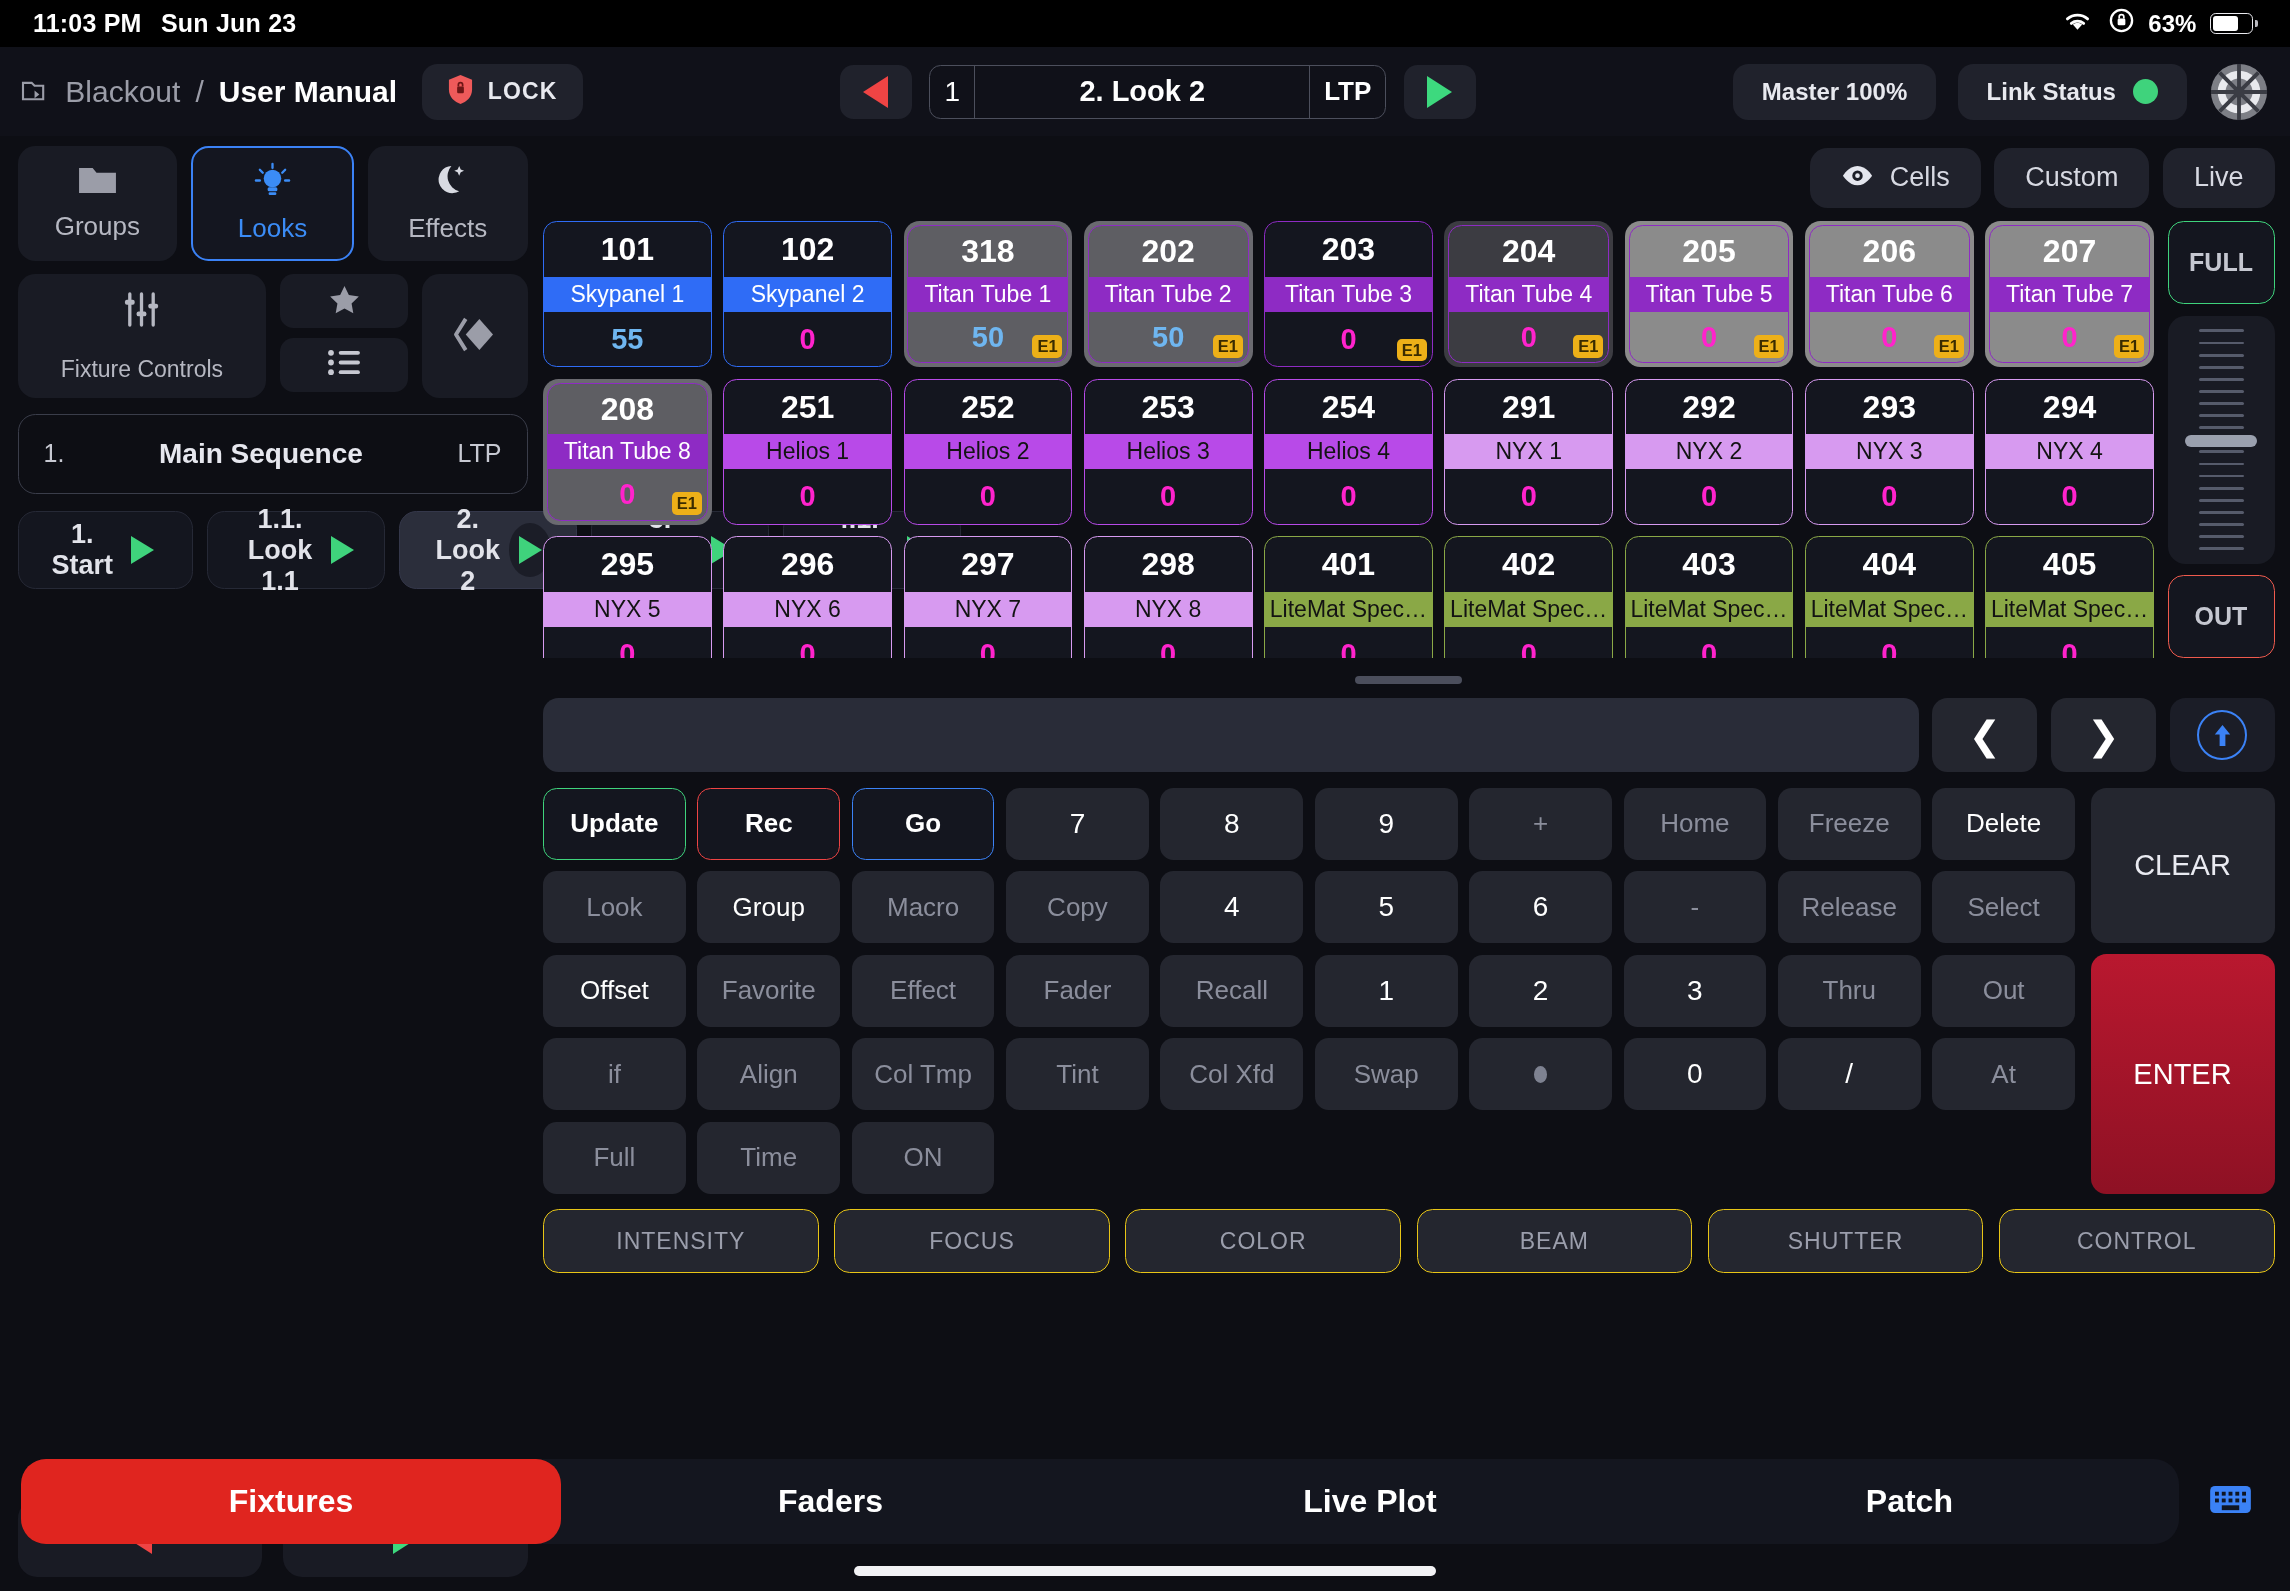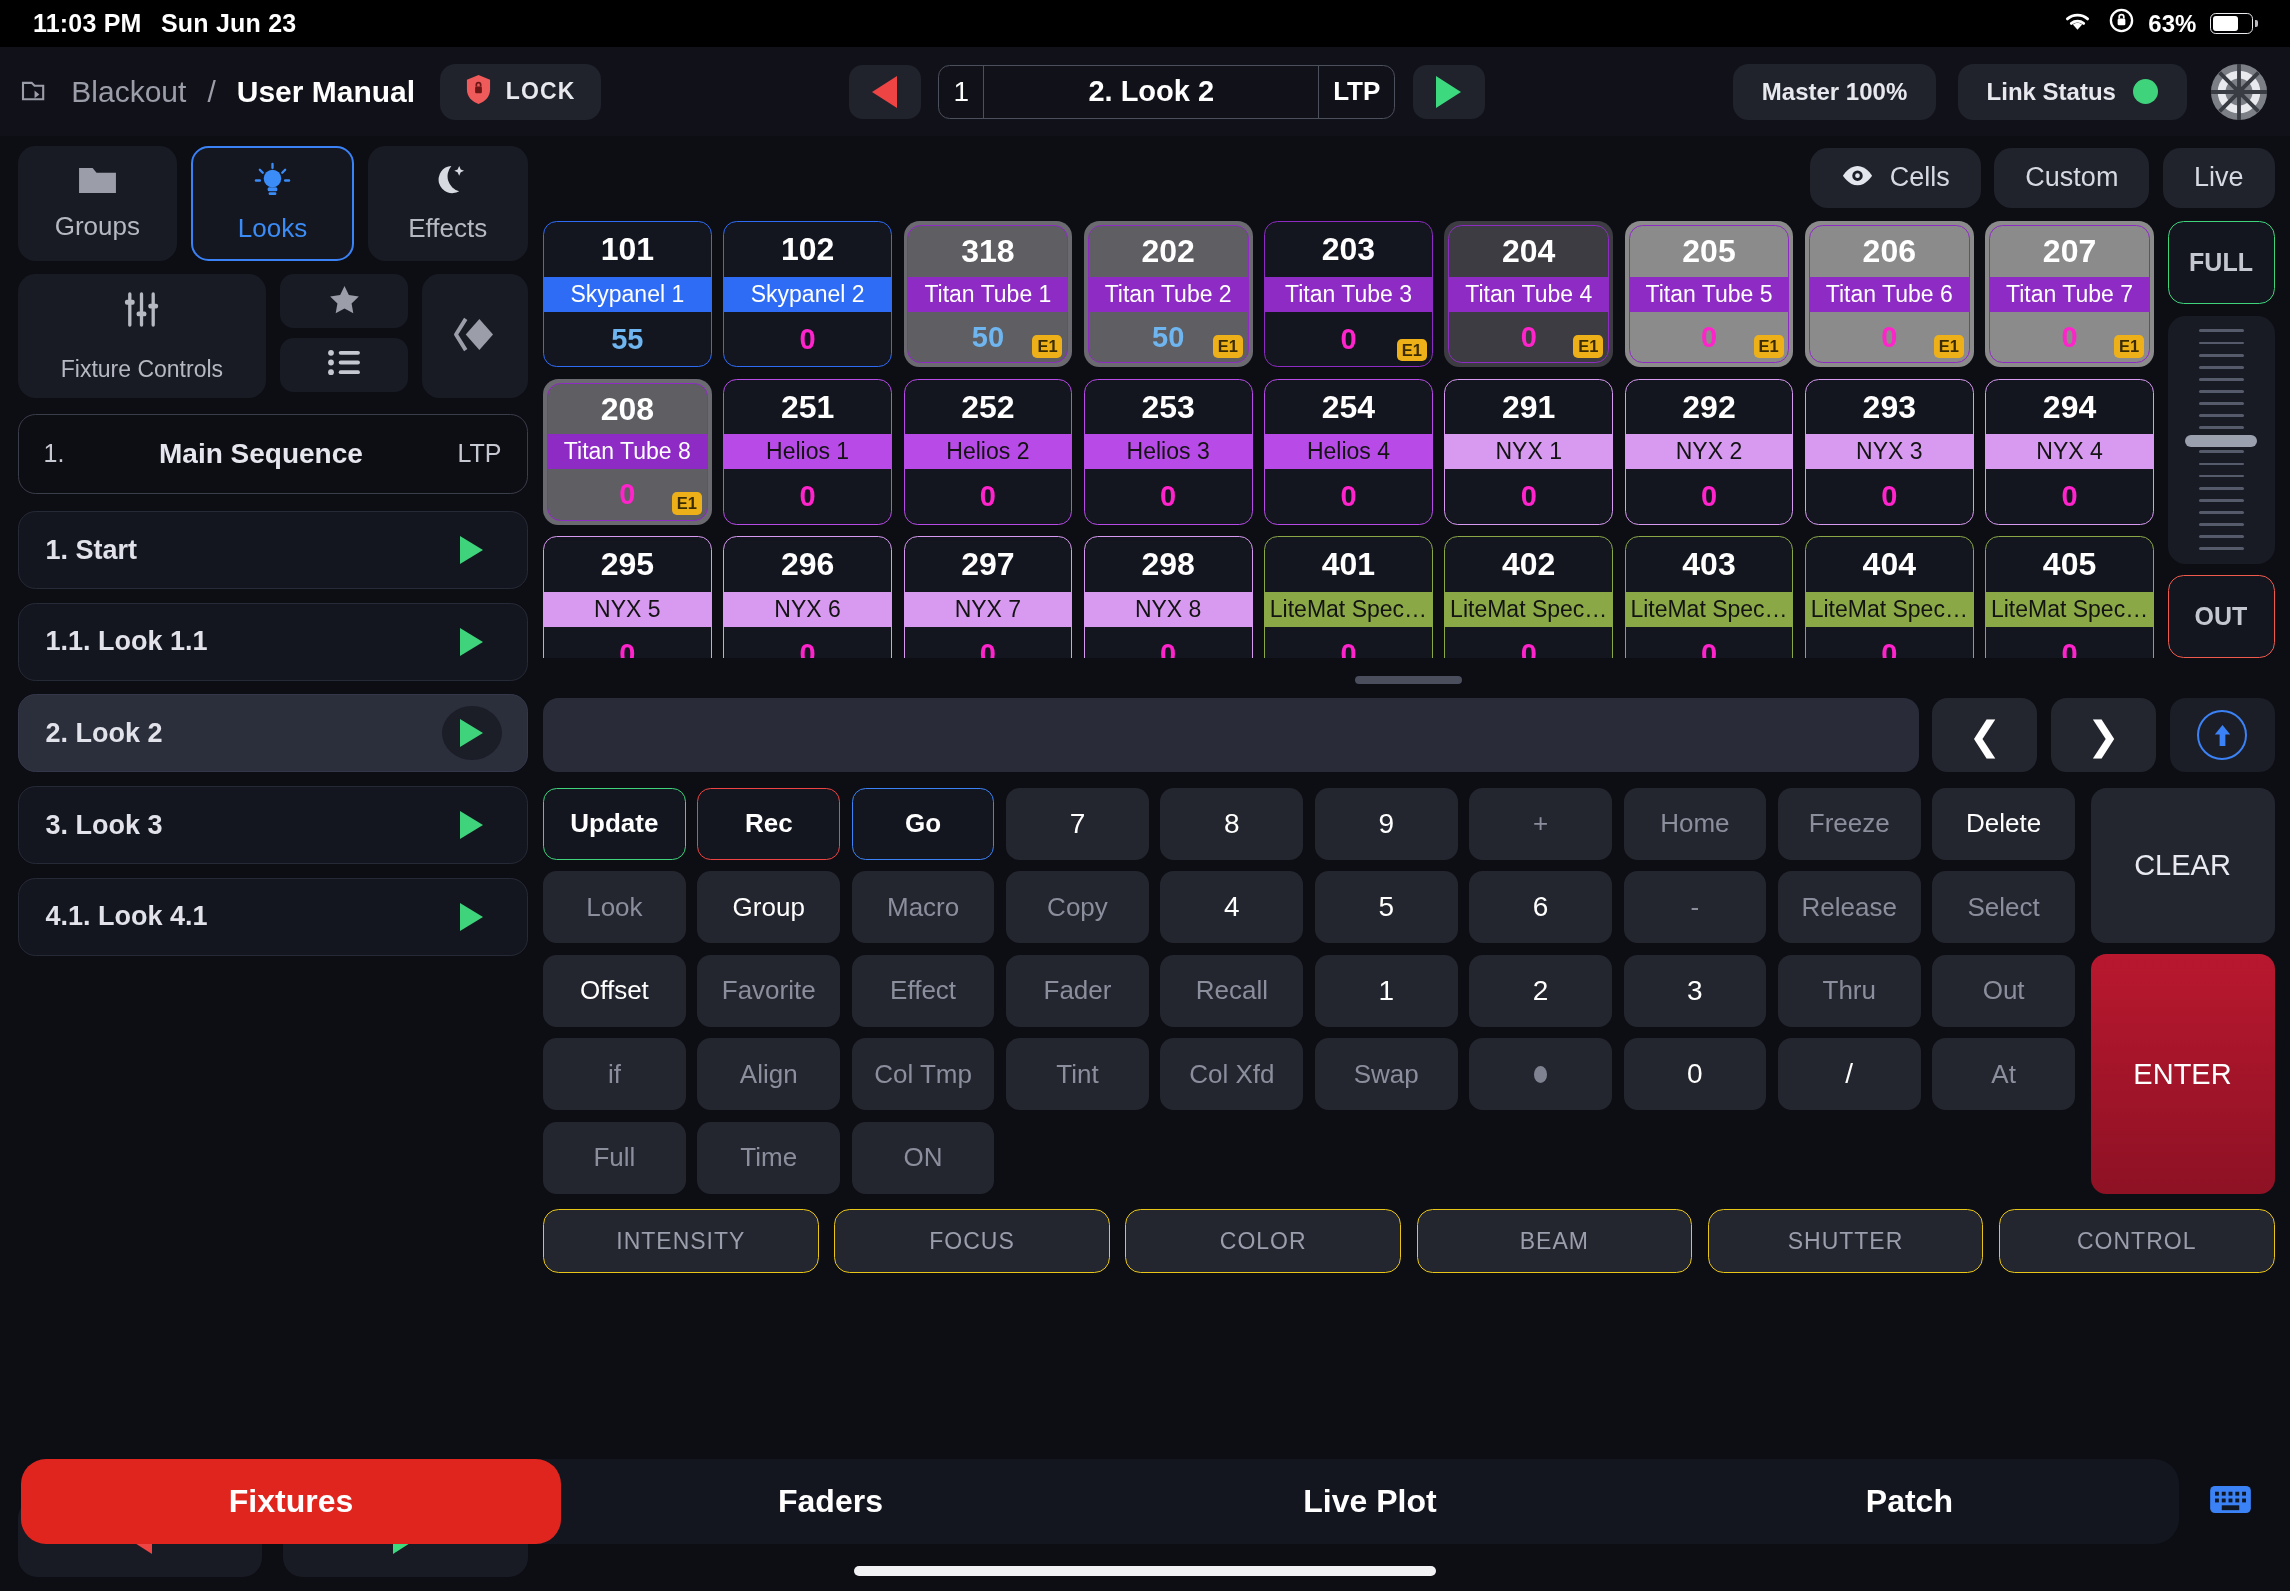--- a/index.html
+++ b/index.html
@@ -21,21 +21,21 @@
   .sb-right { display:flex; align-items:center; gap:13.6px; font-size:24px; font-weight:600;}
   .batt { width:43px;height:21.3px;border:1.9px solid #e9e9ee;border-radius:5.8px;position:relative; }
   .batt::after{content:"";position:absolute;right:-5.8px;top:5.8px;width:2.9px;height:7.8px;background:#b9b9c0;border-radius:0 1.9px 1.9px 0;}
   .batt i{position:absolute;left:1.9px;top:1.9px;bottom:1.9px;width:62%;background:#fff;border-radius:2.9px;display:block;}
 
   
   .appbar {
     height:89px; display:flex; align-items:center; padding: 0 21.3px;
     background:#101119;
   }
-  .brand { display:flex; align-items:center; gap:21px; }
+  .brand { display:flex; align-items:center; gap:15px; }
   .brand .crumb1 { font-size:30px; color:#9b9da8; font-weight:400;}
   .brand .sep { font-size:30px; color:#9b9da8; }
   .brand .crumb2 { font-size:30px; color:#fff; font-weight:700;}
   .folder-ico { width:29px;height:25px;position:relative;display:inline-block;}
   .folder-ico svg{display:block}
 
   .lock-btn {
     margin-left: 25px; height:56px; border-radius:15.5px; background:#20222c;
     display:flex;align-items:center;gap:13.6px;padding:0 25px;
   }
@@ -73,21 +73,21 @@
   .smallstack{display:flex;flex-direction:column;gap:9.7px;width:130px;}
   .sm-btn{height:54px;border-radius:13.6px;background:#191b24;display:flex;align-items:center;justify-content:center;}
   .dia-btn{width:107px;border-radius:17.5px;background:#191b24;display:flex;align-items:center;justify-content:center;}
 
   .seqhead { margin-top:15.5px; height:80px; border:1px solid #3a3d4a; border-radius:17.5px;
     display:flex;align-items:center;padding:0 25px;}
   .seqhead .i{font-size:25px;color:#c7c9d2;}
   .seqhead .t{flex:1;text-align:center;font-size:28px;color:#e6e7ee;font-weight:700;}
   .seqhead .m{font-size:25px;color:#c7c9d2;}
 
-  .looklist { margin-top:17.5px; display:flex;flex-direction:column;gap:13.6px;text-align:center; }
+  .looklist { margin-top:17.5px; display:flex;flex-direction:row;gap:13.6px;text-align:center; }
   .look-item { height:78px;border:1px solid #262936;border-radius:17.5px;background:#14161f;
     display:flex;align-items:center;padding:0 25px 0 27px;}
   .look-item.sel { background:#2b2e3b; border-color:#34374a;}
   .look-item .lt{font-size:27px;color:#e2e3ea;font-weight:700;}
   .look-item .go{margin-left:auto;width:60px;height:54px;display:flex;align-items:center;justify-content:center;border-radius:50%;}
   .look-item.sel .go{background:#1b1d27;}
   .gotri{width:0;height:0;border-top:14.6px solid transparent;border-bottom:14.6px solid transparent;border-left:23px solid #3fd37c;}
 
   .seqnav{margin-top:auto;margin-bottom:13.6px;display:flex;gap:21.3px;}
   .seqnav .nb{flex:1;height:78px;border-radius:19.4px;background:#191b24;display:flex;align-items:center;justify-content:center;}

